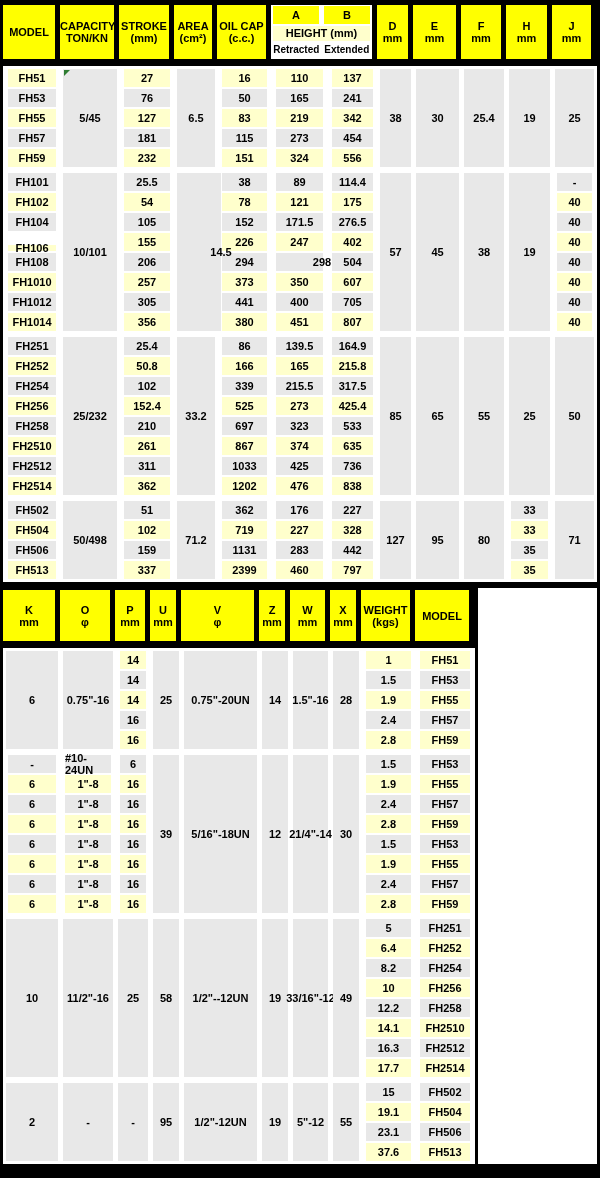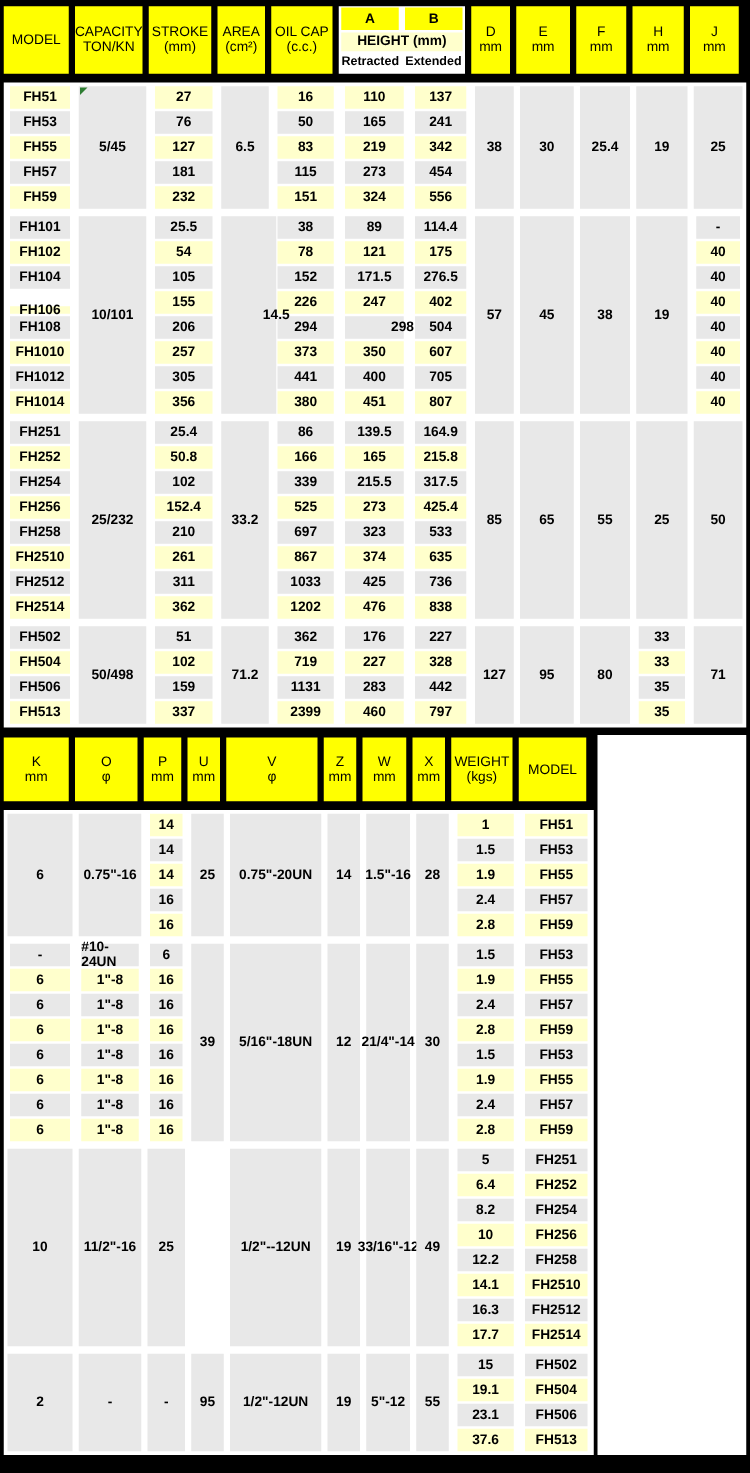--- a/index.html
+++ b/index.html
@@ -18,22 +18,22 @@
     color:#000000;
   }
   
   .t-header{
     display:grid;grid-template-columns:var(--t1cols);
     column-gap:5px;background:#000000;height:58px;padding:2px 0;
     align-items:stretch;
   }
   .hcell{
     grid-row:1/-1;background:var(--hy);
-    display:flex;flex-direction:column;align-items:center;justify-content:center;
-    font-size:11px;font-weight:400;line-height:12px;text-align:center;
+    display:flex;flex-direction:column;justify-content:center;
+    font-size:11px;font-weight:700;line-height:12px;text-align:center;
   }
   .ab-wrap{
     grid-column:6/8;grid-row:1/-1;background:#ffffff;
     display:flex;flex-direction:column;padding:1px 2px;gap:2px;
   }
   .ab-top{display:grid;grid-template-columns:1fr 1fr;gap:5px;height:18px;}
   .ab-block{background:var(--hy);display:flex;align-items:center;justify-content:center;
     font-size:11px;font-weight:700;}
   .ab-height{background:var(--ry);height:15px;line-height:15px;text-align:center;
     font-size:11px;font-weight:700;}
@@ -406,20 +406,21 @@
           <div class="cell rowcell yellow" style="grid-area: 8 / 1;">6</div>
           <div class="cell rowcell yellow" style="grid-area: 8 / 2;">1"-8</div>
           <div class="cell rowcell yellow" style="grid-area: 8 / 3;">16</div>
           <div class="cell rowcell yellow" style="grid-area: 8 / 9;">2.8</div>
           <div class="cell rowcell yellow" style="grid-area: 8 / 10;">FH59</div>
         </div>
         <div class="group g2">
           <div class="cell merged" style="grid-area: 1 / 1 / 9;">10</div>
           <div class="cell merged" style="grid-area: 1 / 2 / 9;">11/2"-16</div>
           <div class="cell merged" style="grid-area: 1 / 3 / 9;">25</div>
+          <div class="cell merged" style="grid-area: 1 / 4 / 9;">58</div>
           <div class="cell merged" style="grid-area: 1 / 5 / 9;">1/2"--12UN</div>
           <div class="cell merged" style="grid-area: 1 / 6 / 9;">19</div>
           <div class="cell merged" style="grid-area: 1 / 7 / 9;">33/16"-12</div>
           <div class="cell merged" style="grid-area: 1 / 8 / 9;">49</div>
           <div class="cell rowcell gray" style="grid-area: 1 / 9;">5</div>
           <div class="cell rowcell gray" style="grid-area: 1 / 10;">FH251</div>
           <div class="cell rowcell yellow" style="grid-area: 2 / 9;">6.4</div>
           <div class="cell rowcell yellow" style="grid-area: 2 / 10;">FH252</div>
           <div class="cell rowcell gray" style="grid-area: 3 / 9;">8.2</div>
           <div class="cell rowcell gray" style="grid-area: 3 / 10;">FH254</div>

